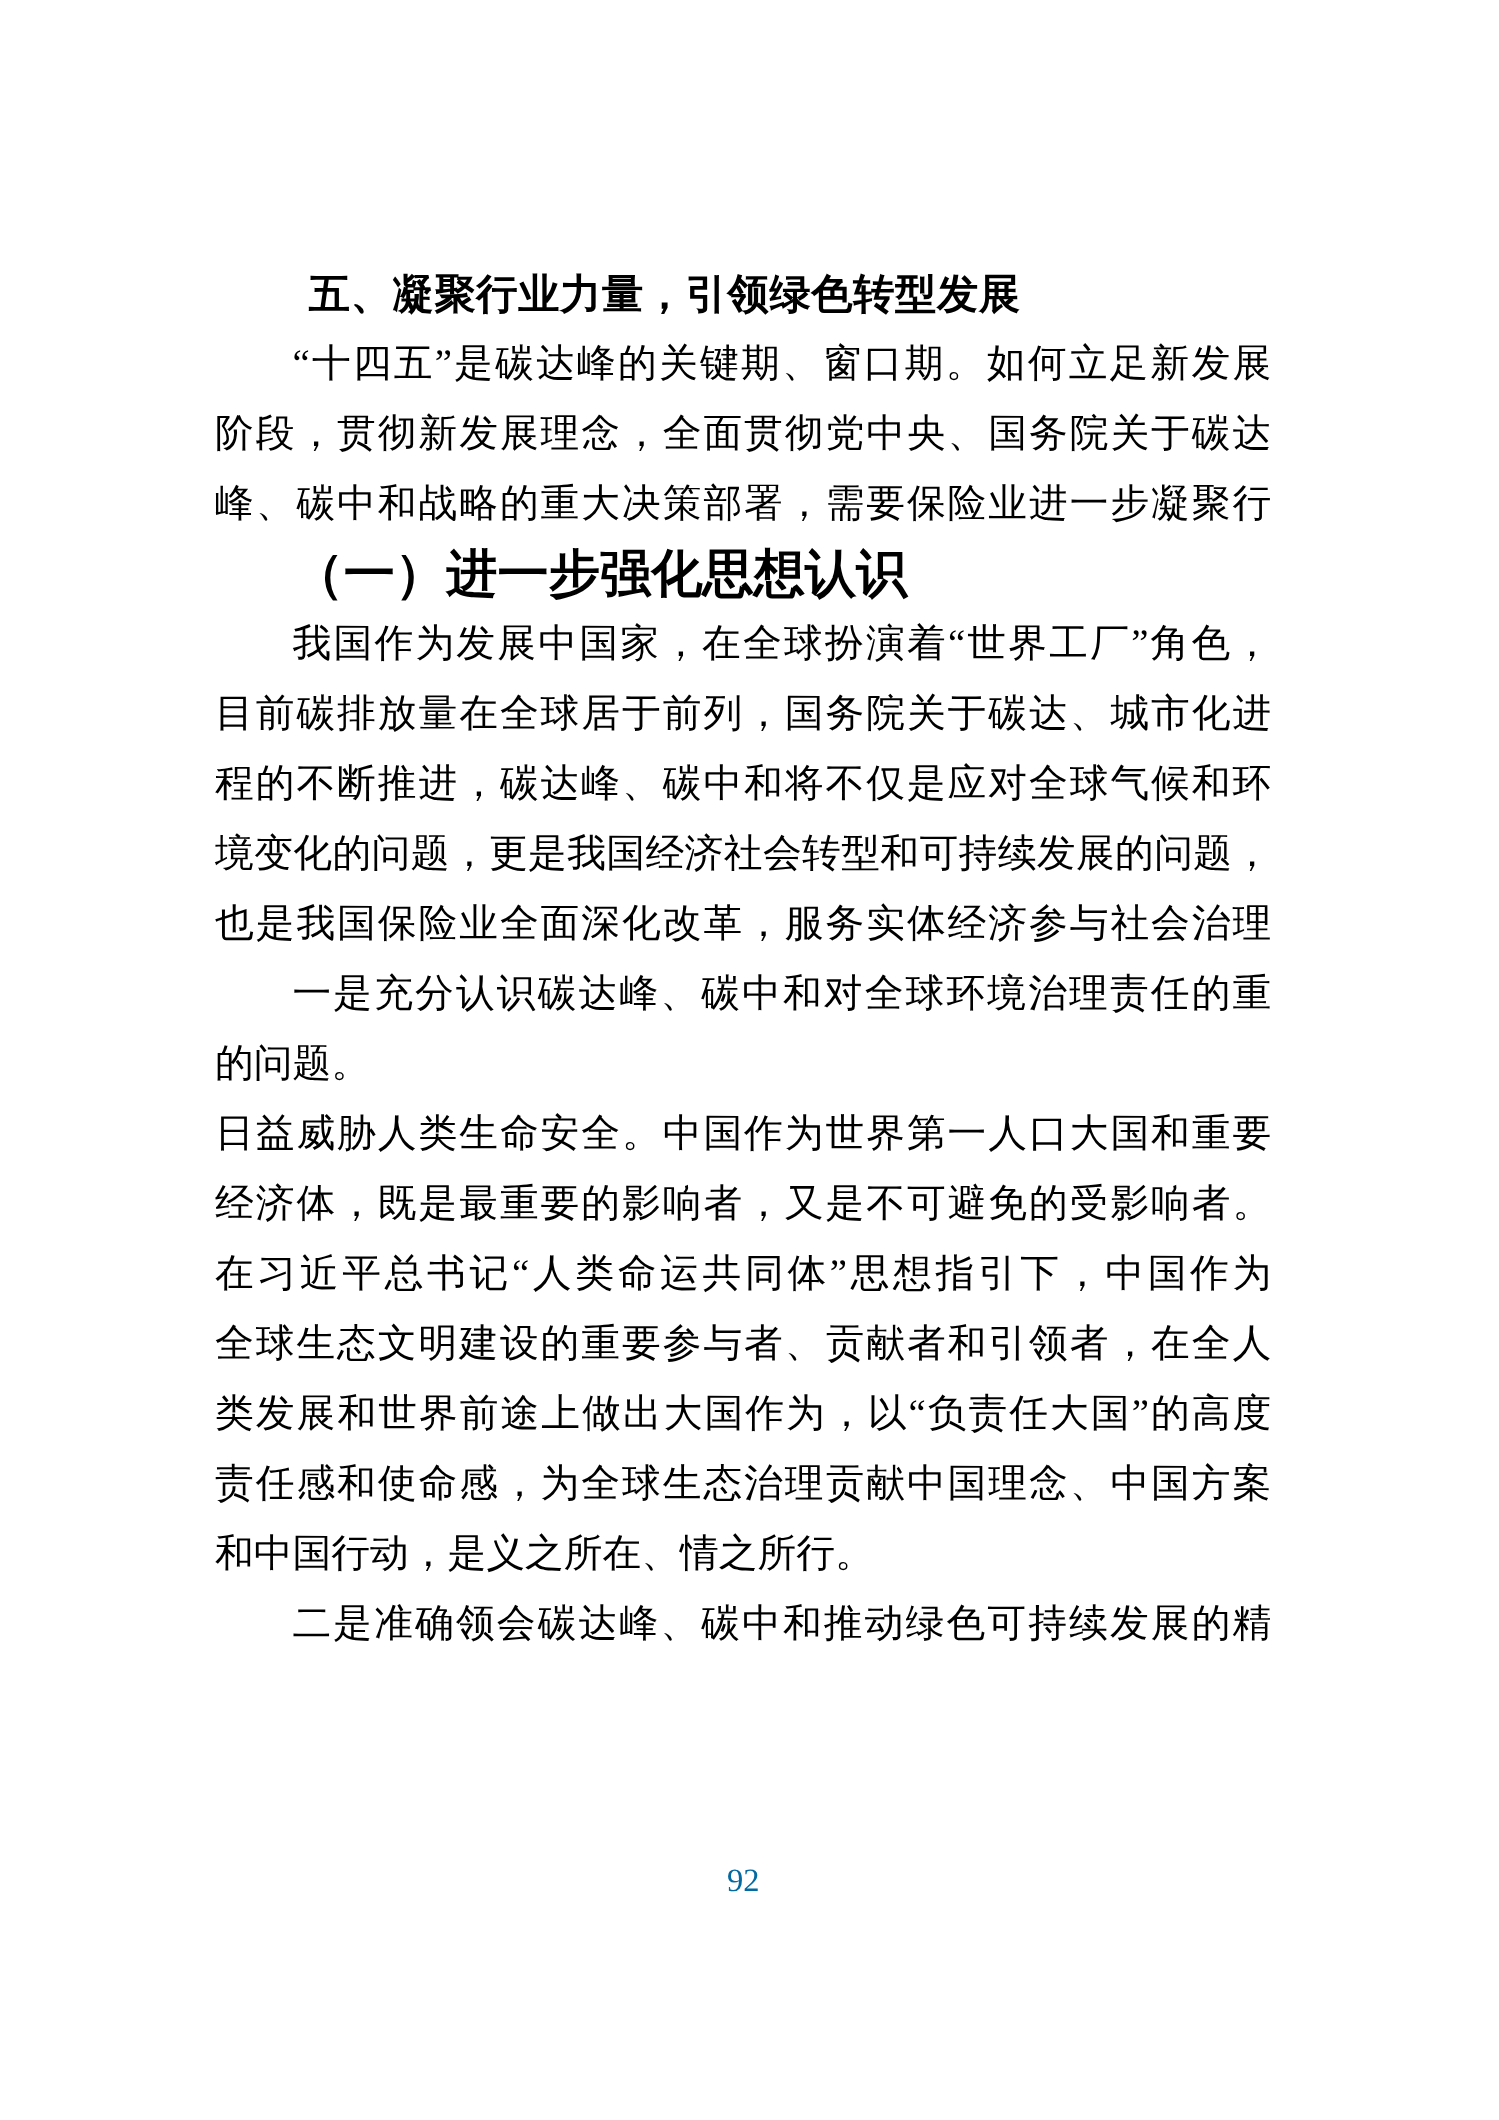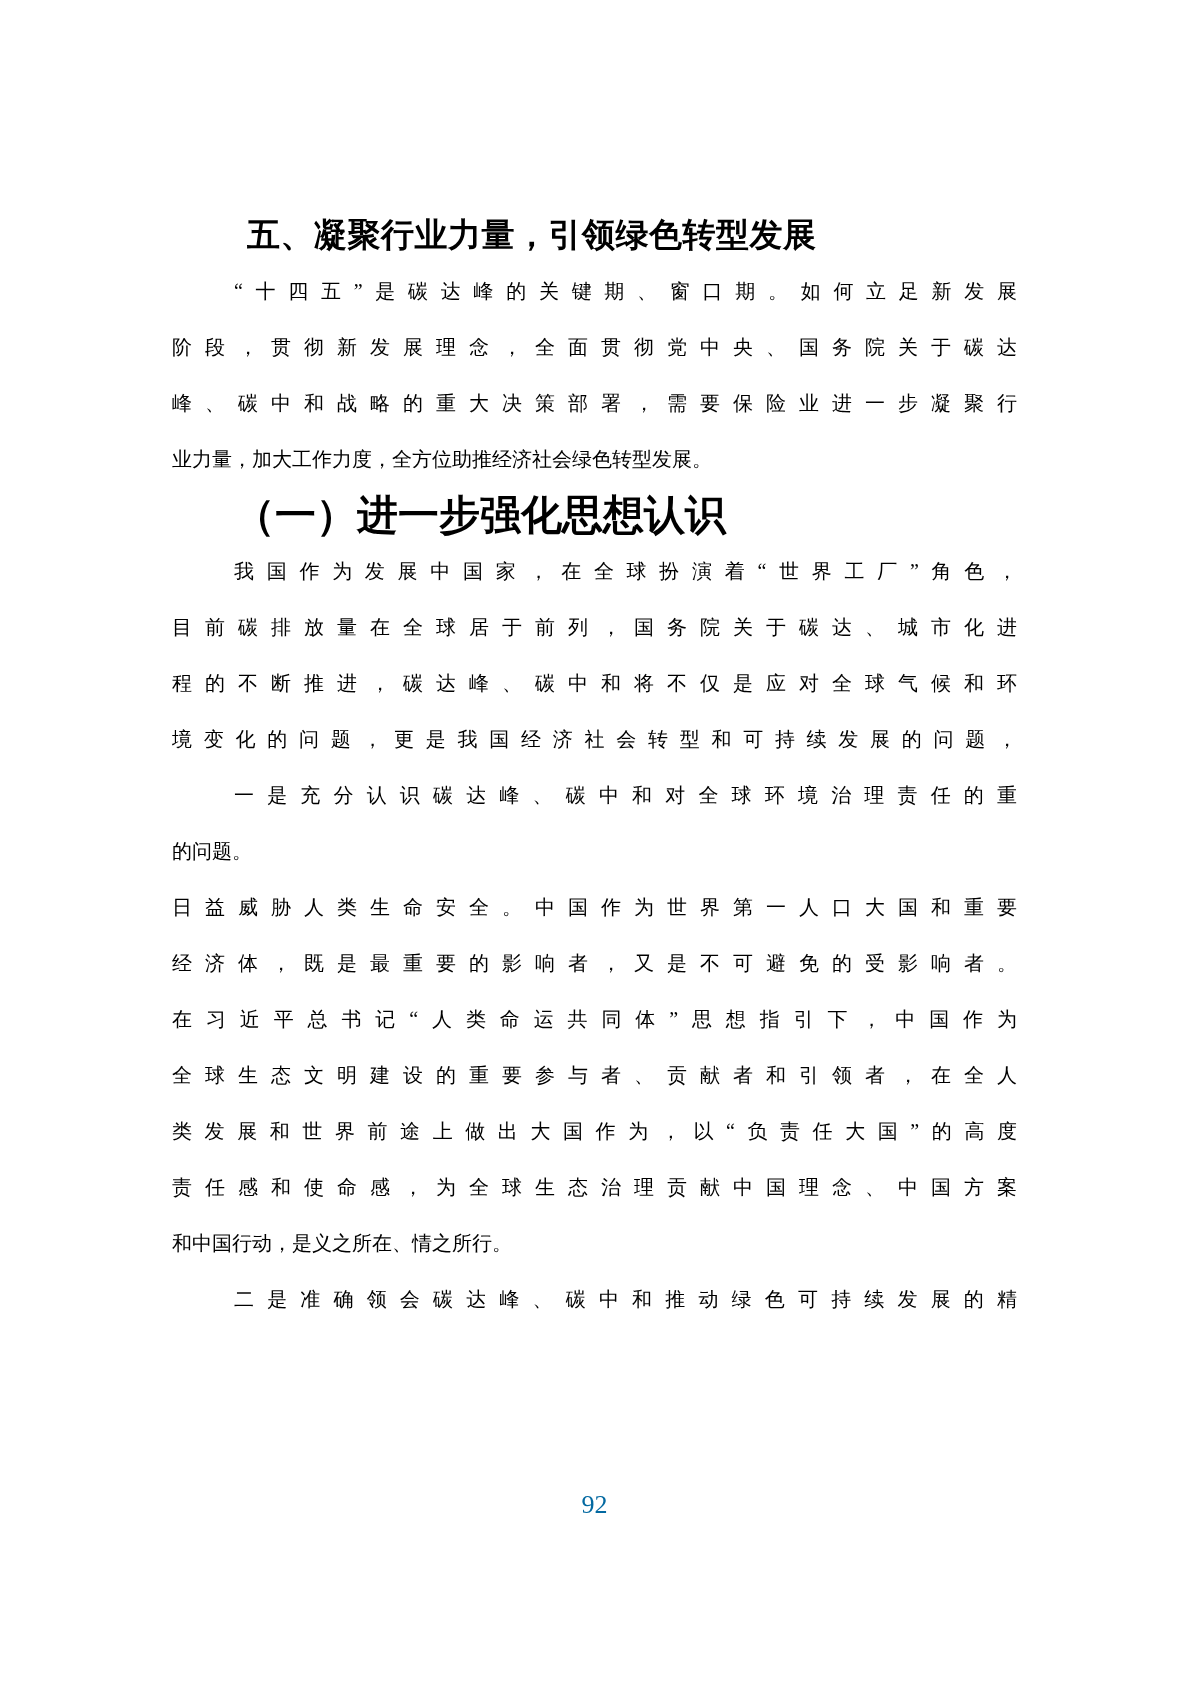--- a/index.html
+++ b/index.html
@@ -37,21 +37,21 @@
     font-weight: 700;
     font-size: 41px;
     line-height: 56px;
     height: 56px;
     margin: 0;
     text-indent: 62px;
     white-space: nowrap;
   }
 
   .ln {
-    font-size: 20px;
+    font-size: 31px;
     line-height: 56px;
     height: 56px;
     margin: 0;
     text-align: justify;
     text-align-last: justify;
     text-justify: inter-character;
   }
 
   .ln.first { text-indent: 62px; }
 
@@ -74,28 +74,28 @@
 <body>
 
 <div class="page">
   <div class="content">
 
     <h1 class="h1">五、凝聚行业力量，引领绿色转型发展</h1>
 
     <div class="ln first">“十四五”是碳达峰的关键期、窗口期。如何立足新发展</div>
     <div class="ln">阶段，贯彻新发展理念，全面贯彻党中央、国务院关于碳达</div>
     <div class="ln">峰、碳中和战略的重大决策部署，需要保险业进一步凝聚行</div>
-    <div class="ln end">业力量，加大工作力度，全方位助推经济社会绿色转型发展。</div>
 
     <h2 class="h2">（一）进一步强化思想认识</h2>
 
     <div class="ln first">我国作为发展中国家，在全球扮演着“世界工厂”角色，</div>
     <div class="ln">目前碳排放量在全球居于前列，国务院关于碳达、城市化进</div>
     <div class="ln">程的不断推进，碳达峰、碳中和将不仅是应对全球气候和环</div>
     <div class="ln">境变化的问题，更是我国经济社会转型和可持续发展的问题，</div>
+    <div class="ln">也是我国保险业全面深化改革，服务实体经济参与社会治理</div>
     <div class="ln first">一是充分认识碳达峰、碳中和对全球环境治理责任的重</div>
 
     <div class="ln end">的问题。</div>
     <div class="ln">日益威胁人类生命安全。中国作为世界第一人口大国和重要</div>
     <div class="ln">经济体，既是最重要的影响者，又是不可避免的受影响者。</div>
     <div class="ln">在习近平总书记“人类命运共同体”思想指引下，中国作为</div>
     <div class="ln">全球生态文明建设的重要参与者、贡献者和引领者，在全人</div>
     <div class="ln">类发展和世界前途上做出大国作为，以“负责任大国”的高度</div>
     <div class="ln">责任感和使命感，为全球生态治理贡献中国理念、中国方案</div>
     <div class="ln end">和中国行动，是义之所在、情之所行。</div>

